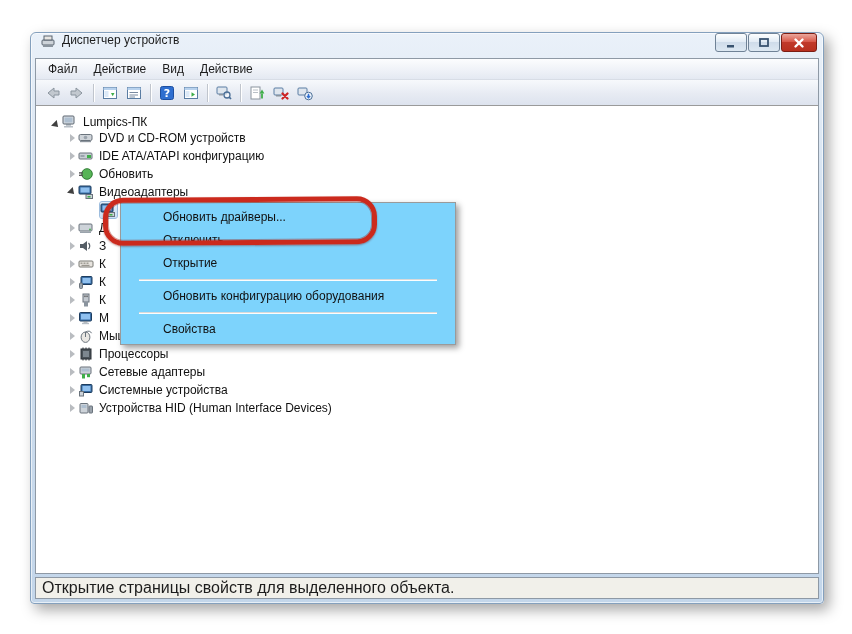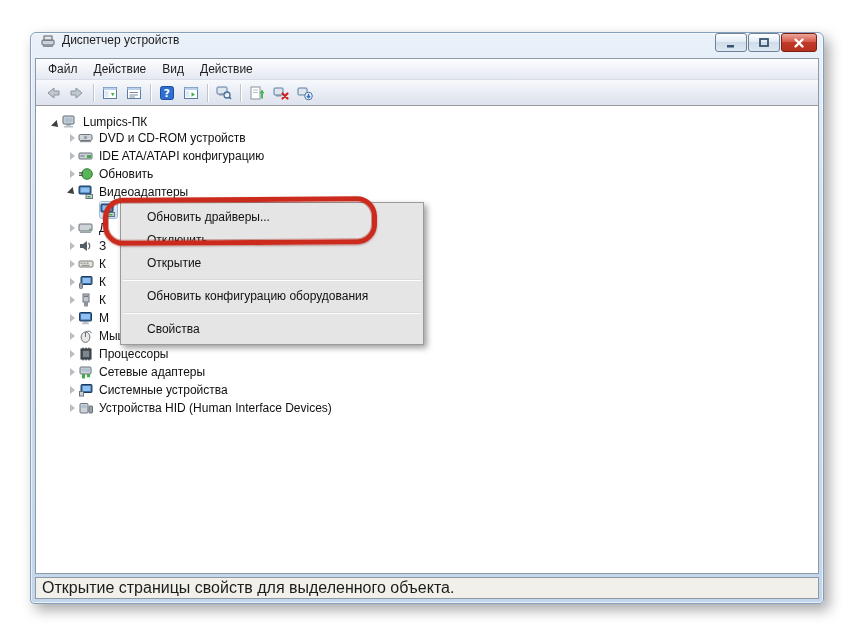--- a/index.html
+++ b/index.html
@@ -52,21 +52,21 @@
     outline:1px solid #9dbdde;border-radius:2px;}
   .icon svg{display:block;}
 
   
   .statusbar{position:absolute;left:4px;right:4px;bottom:4px;height:20px;
     background:#f1f0ea;border:1px solid #8e99a5;display:flex;align-items:center;
     font-size:16px;color:#1c1c1c;padding:0 6px;}
 
   
   .ctxmenu{position:absolute;left:120px;top:202px;width:302px;
-    background:#e5e5e5;border:1px solid #9a9a9a;padding:3px 0;
+    background:#7dd3fc;border:1px solid #9a9a9a;padding:3px 16px;
     box-shadow:3px 3px 6px rgba(0,0,0,0.38);z-index:10;}
   .citem{height:23px;line-height:23px;padding-left:26px;font-size:12px;color:#111;}
   .citem.bold{font-weight:normal;}
   .csep{height:1px;background:#dadada;margin:4px 2px;border-bottom:1px solid #fdfdfd;}
 
   
   .red-oval{position:absolute;left:103px;top:197px;width:264px;height:38px;
     border:5px solid #cb2a1d;border-radius:20px;z-index:20;
     box-shadow:0 1px 2px rgba(120,15,8,0.45), inset 0 0 0 1px rgba(150,25,12,0.4);
     transform:rotate(-0.4deg);}

